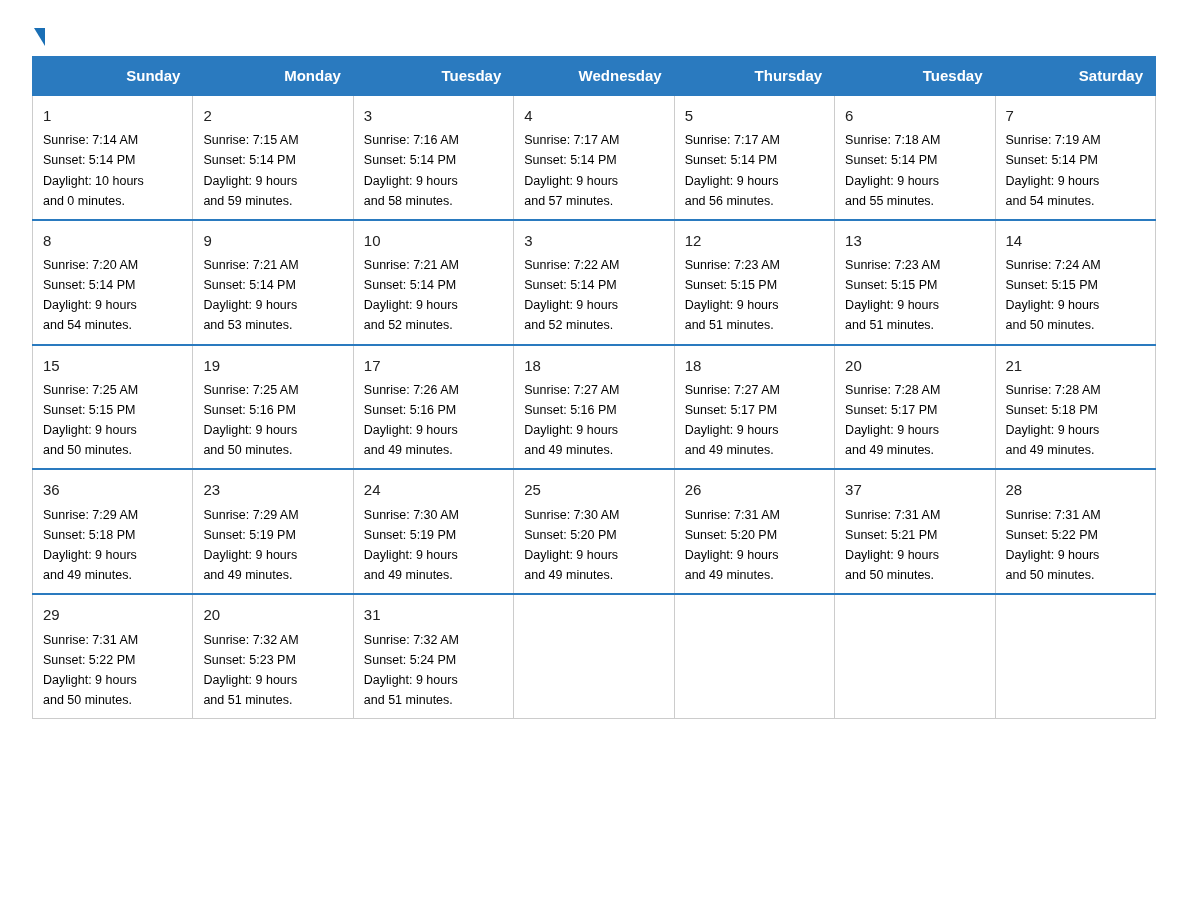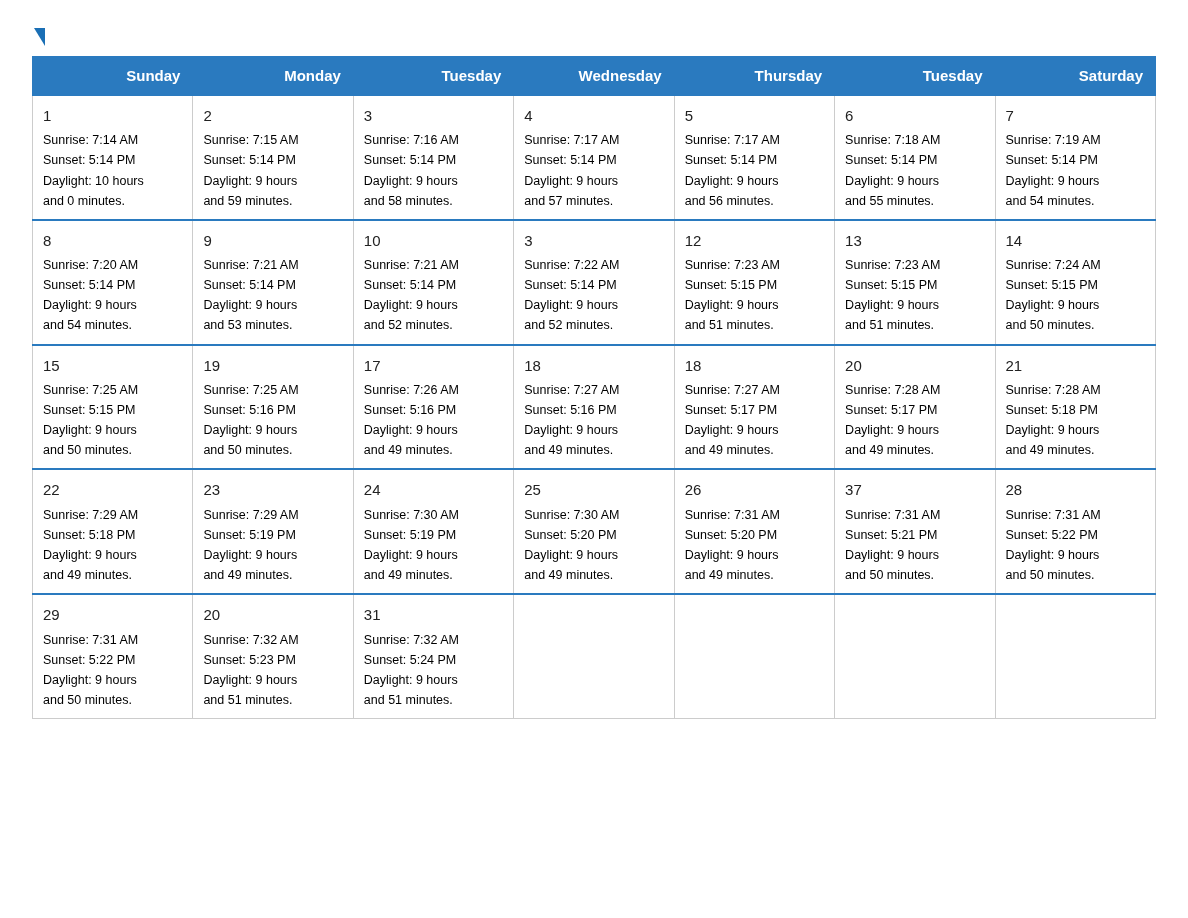--- a/index.html
+++ b/index.html
@@ -175,21 +175,21 @@
         <td><span class="day-number">18</span>
           <span class="day-info">Sunrise: 7:27 AM<br>Sunset: 5:16 PM<br>Daylight: 9 hours<br>and 49 minutes.</span></td>
         <td><span class="day-number">18</span>
           <span class="day-info">Sunrise: 7:27 AM<br>Sunset: 5:17 PM<br>Daylight: 9 hours<br>and 49 minutes.</span></td>
         <td><span class="day-number">20</span>
           <span class="day-info">Sunrise: 7:28 AM<br>Sunset: 5:17 PM<br>Daylight: 9 hours<br>and 49 minutes.</span></td>
         <td><span class="day-number">21</span>
           <span class="day-info">Sunrise: 7:28 AM<br>Sunset: 5:18 PM<br>Daylight: 9 hours<br>and 49 minutes.</span></td>
       </tr>
       <tr>
-        <td><span class="day-number">22</span>
+        <td><span class="day-number">36</span>
           <span class="day-info">Sunrise: 7:29 AM<br>Sunset: 5:18 PM<br>Daylight: 9 hours<br>and 49 minutes.</span></td>
         <td><span class="day-number">23</span>
           <span class="day-info">Sunrise: 7:29 AM<br>Sunset: 5:19 PM<br>Daylight: 9 hours<br>and 49 minutes.</span></td>
         <td><span class="day-number">24</span>
           <span class="day-info">Sunrise: 7:30 AM<br>Sunset: 5:19 PM<br>Daylight: 9 hours<br>and 49 minutes.</span></td>
         <td><span class="day-number">25</span>
           <span class="day-info">Sunrise: 7:30 AM<br>Sunset: 5:20 PM<br>Daylight: 9 hours<br>and 49 minutes.</span></td>
         <td><span class="day-number">26</span>
           <span class="day-info">Sunrise: 7:31 AM<br>Sunset: 5:20 PM<br>Daylight: 9 hours<br>and 49 minutes.</span></td>
         <td><span class="day-number">37</span>

